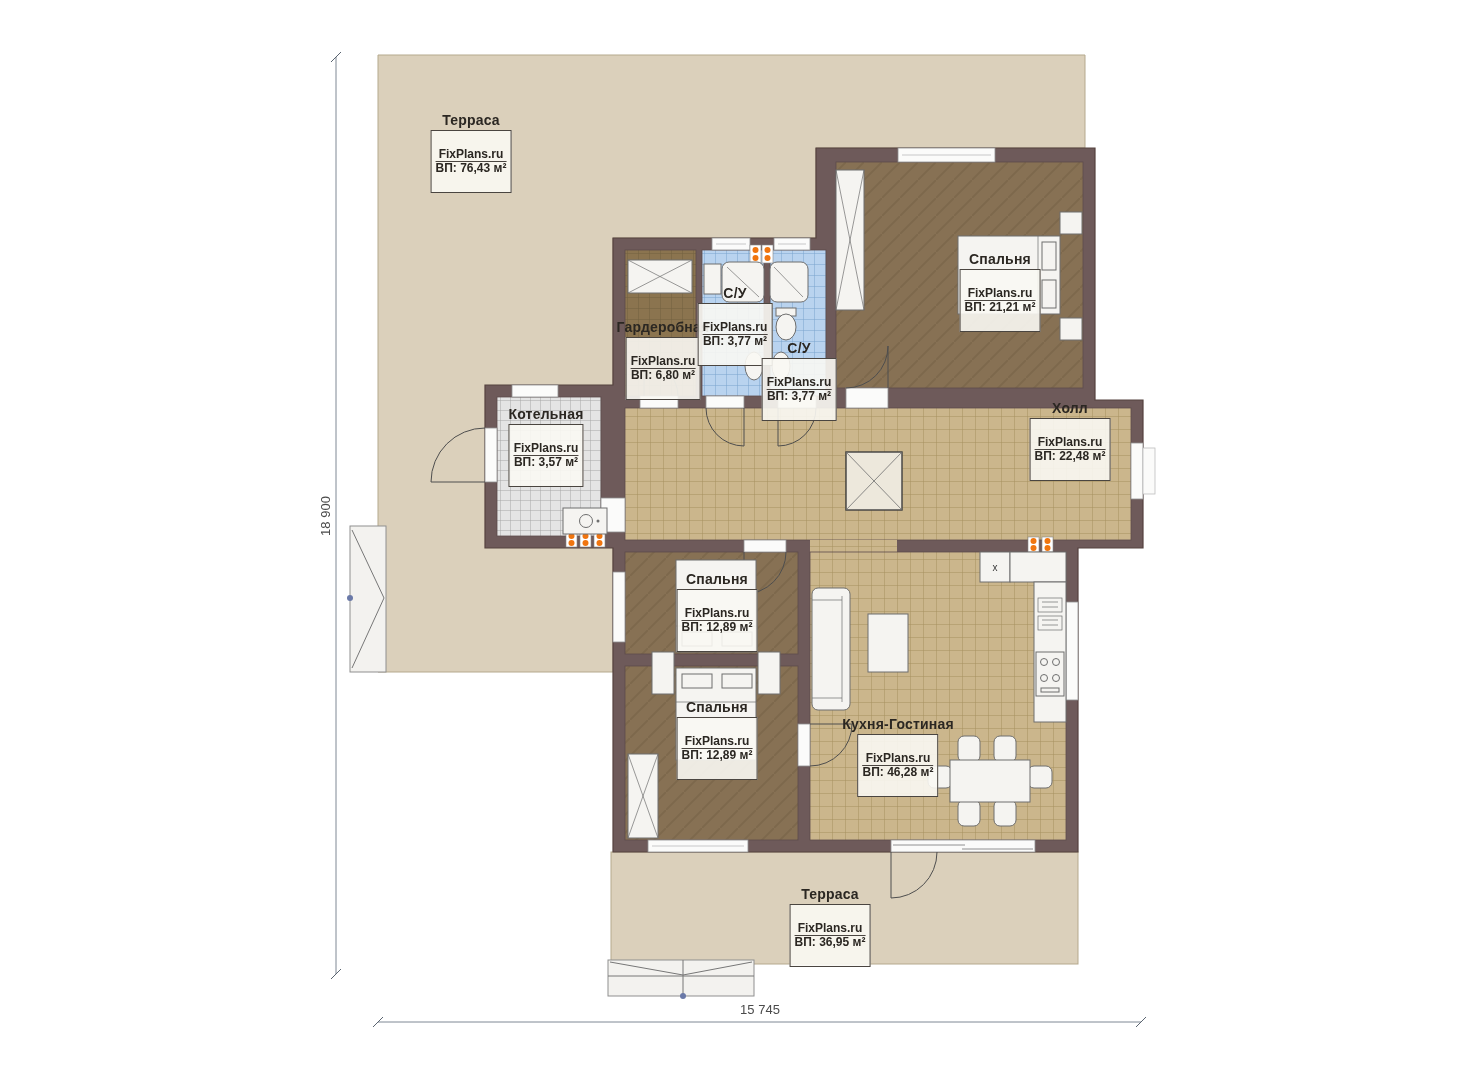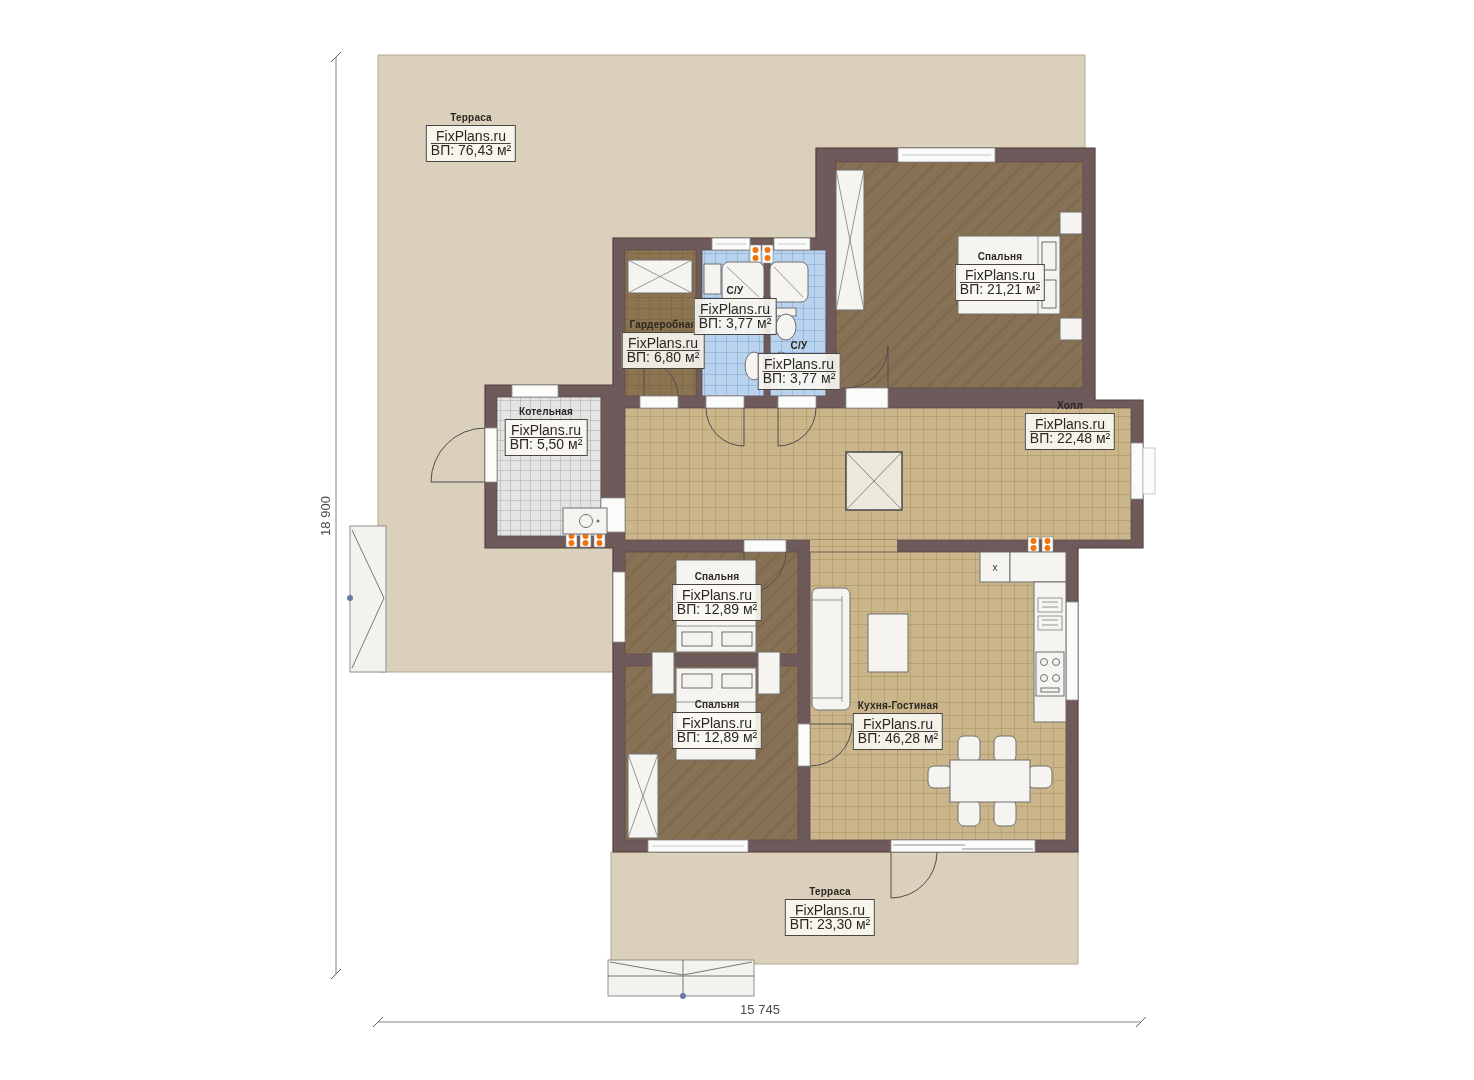--- a/index.html
+++ b/index.html
@@ -1,22 +1,22 @@
 <!DOCTYPE html>
 <html><head>
 <meta charset="utf-8">
 <style>
   html,body{margin:0;padding:0;background:#fff;}
   .stage{position:relative;width:1474px;height:1080px;background:#ffffff;overflow:hidden;
          font-family:"Liberation Sans", sans-serif;}
   .stage svg{position:absolute;left:0;top:0;}
   .room-label{position:absolute;transform:translateX(-50%);text-align:center;color:#2b2722;z-index:5;}
-  .room-title{font-weight:bold;font-size:10px;letter-spacing:.2px;margin-bottom:2px;white-space:nowrap;}
+  .room-title{font-weight:bold;font-size:14px;letter-spacing:.2px;margin-bottom:2px;white-space:nowrap;}
   .room-box{display:inline-block;border:1px solid #4a4540;background:rgba(250,248,243,.9);
-            font-size:14px;line-height:13px;min-width:62px;padding:4px 4px;white-space:nowrap;}
+            font-size:12px;line-height:13px;min-width:62px;padding:17px 4px;white-space:nowrap;font-weight:bold;}
   .room-brand{border-bottom:1px solid #4a4540;}
   .dim-text{font-size:13px;fill:#4b4b4b;font-family:"Liberation Sans",sans-serif;}
 </style>
 </head>
 <body>
 
 <div class="stage">
 
 <svg width="1474" height="1080" viewBox="0 0 1474 1080">
   <defs>
@@ -286,21 +286,21 @@
   <div class="room-title">С/У</div>
   <div class="room-box">
     <div class="room-brand">FixPlans.ru</div>
     <div class="room-area">ВП: 3,77 м²</div>
   </div>
 </div>
 <div class="room-label" style="left:546px;top:406px">
   <div class="room-title">Котельная</div>
   <div class="room-box">
     <div class="room-brand">FixPlans.ru</div>
-    <div class="room-area">ВП: 5,50 м²</div>
+    <div class="room-area">ВП: 3,57 м²</div>
   </div>
 </div>
 <div class="room-label" style="left:1070px;top:400px">
   <div class="room-title">Холл</div>
   <div class="room-box">
     <div class="room-brand">FixPlans.ru</div>
     <div class="room-area">ВП: 22,48 м²</div>
   </div>
 </div>
 <div class="room-label" style="left:717px;top:571px">
@@ -310,28 +310,28 @@
     <div class="room-area">ВП: 12,89 м²</div>
   </div>
 </div>
 <div class="room-label" style="left:717px;top:699px">
   <div class="room-title">Спальня</div>
   <div class="room-box">
     <div class="room-brand">FixPlans.ru</div>
     <div class="room-area">ВП: 12,89 м²</div>
   </div>
 </div>
-<div class="room-label" style="left:898px;top:700px">
+<div class="room-label" style="left:898px;top:716px">
   <div class="room-title">Кухня-Гостиная</div>
   <div class="room-box">
     <div class="room-brand">FixPlans.ru</div>
     <div class="room-area">ВП: 46,28 м²</div>
   </div>
 </div>
 <div class="room-label" style="left:830px;top:886px">
   <div class="room-title">Терраса</div>
   <div class="room-box">
     <div class="room-brand">FixPlans.ru</div>
-    <div class="room-area">ВП: 23,30 м²</div>
+    <div class="room-area">ВП: 36,95 м²</div>
   </div>
 </div>
 
 </div>
 
 </body></html>

